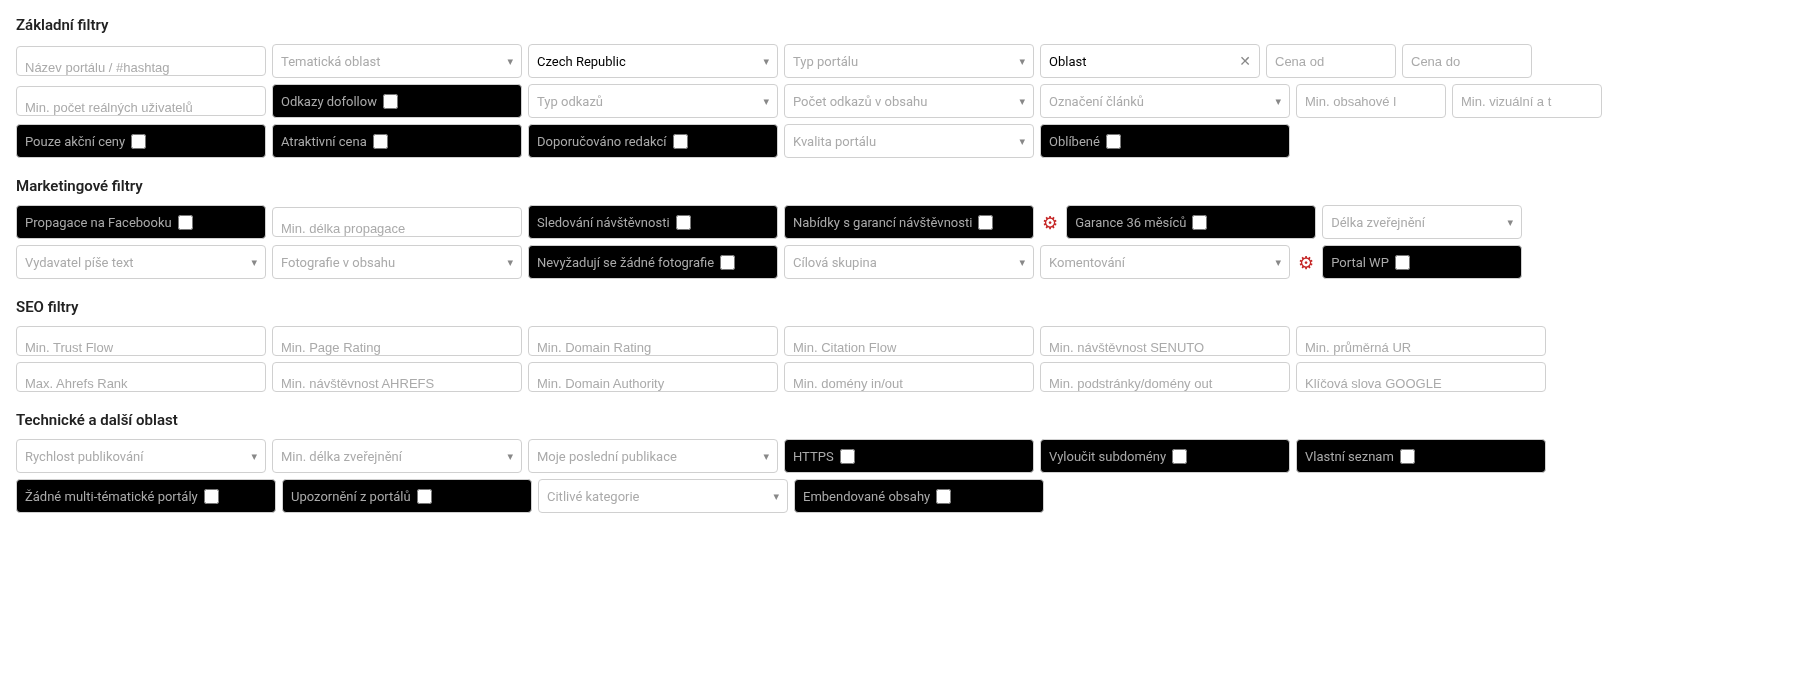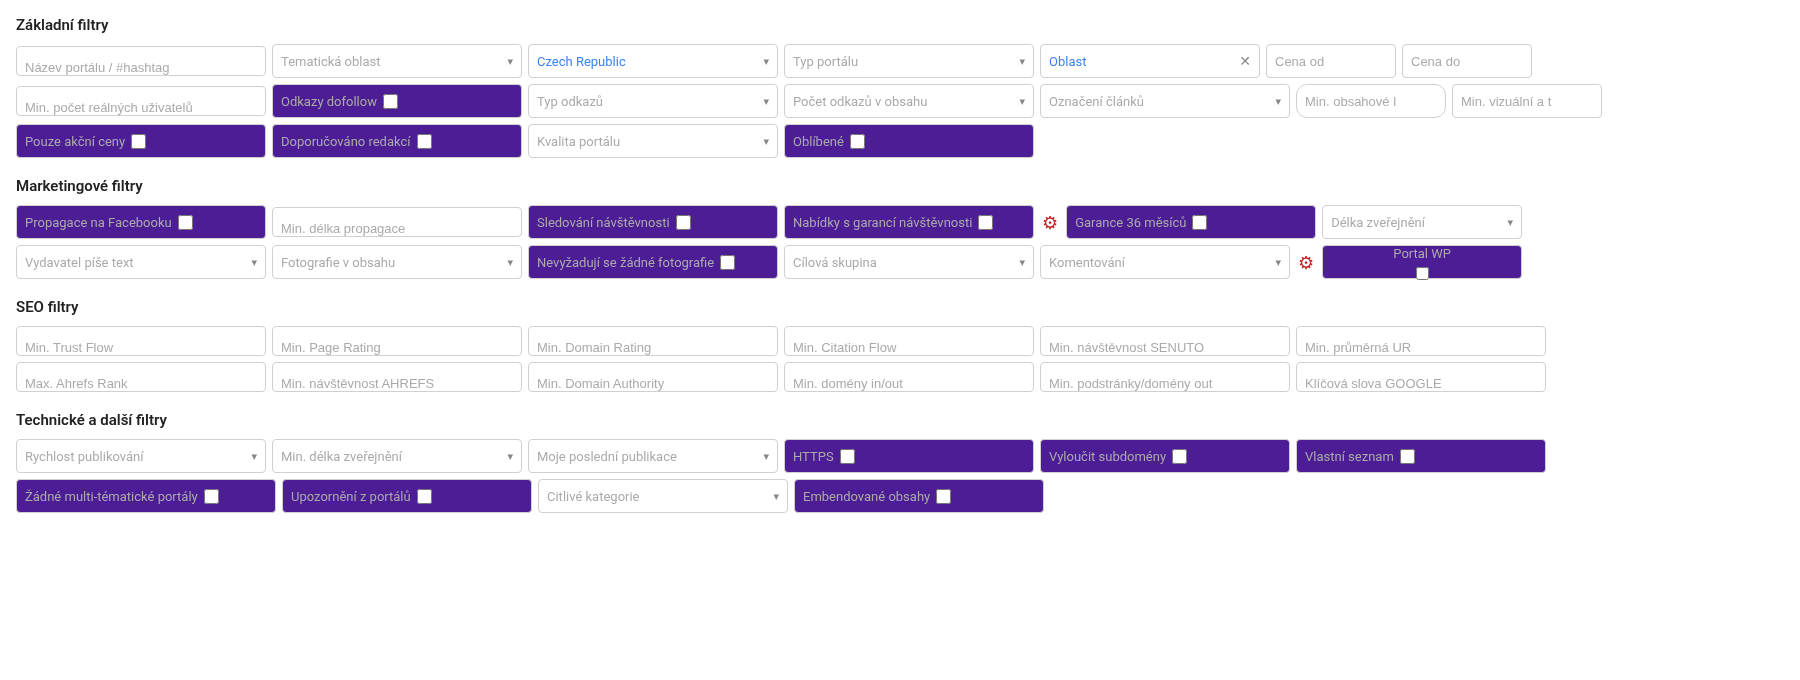--- a/index.html
+++ b/index.html
@@ -60,40 +60,40 @@
       cursor: pointer;
     }
     .filter-select .label {
       flex: 1;
       color: #aaa;
       font-size: 13px;
       white-space: nowrap;
       overflow: hidden;
       text-overflow: ellipsis;
     }
-    .filter-select .label.selected { color: #3b82f6; }
+    .filter-select .label.selected { color: #000000; }
     .filter-select .chevron {
       margin-left: 4px;
       color: #888;
       font-size: 11px;
     }
     .filter-select .x-btn {
       margin-left: 4px;
       color: #888;
       font-size: 14px;
       cursor: pointer;
     }
     .filter-checkbox {
       display: flex;
       align-items: center;
       border: 1px solid #d0d0d0;
       border-radius: 4px;
       padding: 0 8px;
       height: 34px;
-      background: #4c1d95;
+      background: #000000;
       gap: 6px;
       flex: 1;
       max-width: 250px;
     }
     .filter-checkbox span { color: #aaa; font-size: 13px; }
     .filter-checkbox input[type="checkbox"] {
       width: 15px; height: 15px;
       border: 1px solid #ccc;
       cursor: pointer;
       accent-color: #e53935;
@@ -171,34 +171,38 @@
         <span class="chevron">▾</span>
       </div>
       <div class="filter-select">
         <span class="label">Počet odkazů v obsahu</span>
         <span class="chevron">▾</span>
       </div>
       <div class="filter-select">
         <span class="label">Označení článků</span>
         <span class="chevron">▾</span>
       </div>
-      <div class="filter-small" style="max-width:150px;border-radius:11px;">
+      <div class="filter-small" style="max-width:150px;">
         <input type="text" placeholder="Min. obsahové l" style="">
       </div>
       <div class="filter-small" style="max-width:150px;">
         <input type="text" placeholder="Min. vizuální a t" style="">
       </div>
     </div>
 
     <div class="filter-row">
       <div class="filter-checkbox">
         <span>Pouze akční ceny</span>
         <input type="checkbox" style="">
       </div>
       <div class="filter-checkbox">
+        <span>Atraktivní cena</span>
+        <input type="checkbox" style="">
+      </div>
+      <div class="filter-checkbox">
         <span>Doporučováno redakcí</span>
         <input type="checkbox" style="">
       </div>
       <div class="filter-select">
         <span class="label">Kvalita portálu</span>
         <span class="chevron">▾</span>
       </div>
       <div class="filter-checkbox">
         <span>Oblíbené</span>
         <input type="checkbox" style="">
@@ -251,21 +255,21 @@
       </div>
       <div class="filter-select">
         <span class="label">Cílová skupina</span>
         <span class="chevron">▾</span>
       </div>
       <div class="filter-select">
         <span class="label">Komentování</span>
         <span class="chevron">▾</span>
       </div>
       <span class="badge-icon">⚙</span>
-      <div class="filter-checkbox" style="max-width:200px;flex-direction:column;">
+      <div class="filter-checkbox" style="max-width:200px;">
         <span>Portal WP</span>
         <input type="checkbox" style="">
       </div>
     </div>
   </div>
 
   <div class="row-section">
     <div class="section-title">SEO filtry</div>
 
     <div class="filter-row">
@@ -306,21 +310,21 @@
         <input type="text" placeholder="Min. podstránky/domény out" style="">
       </div>
       <div class="filter-input">
         <input type="text" placeholder="Klíčová slova GOOGLE" style="">
       </div>
     </div>
 
   </div>
 
   <div class="row-section">
-    <div class="section-title">Technické a další filtry</div>
+    <div class="section-title">Technické a další oblast</div>
 
     <div class="filter-row">
       <div class="filter-select">
         <span class="label">Rychlost publikování</span>
         <span class="chevron">▾</span>
       </div>
       <div class="filter-select">
         <span class="label">Min. délka zveřejnění</span>
         <span class="chevron">▾</span>
       </div>

